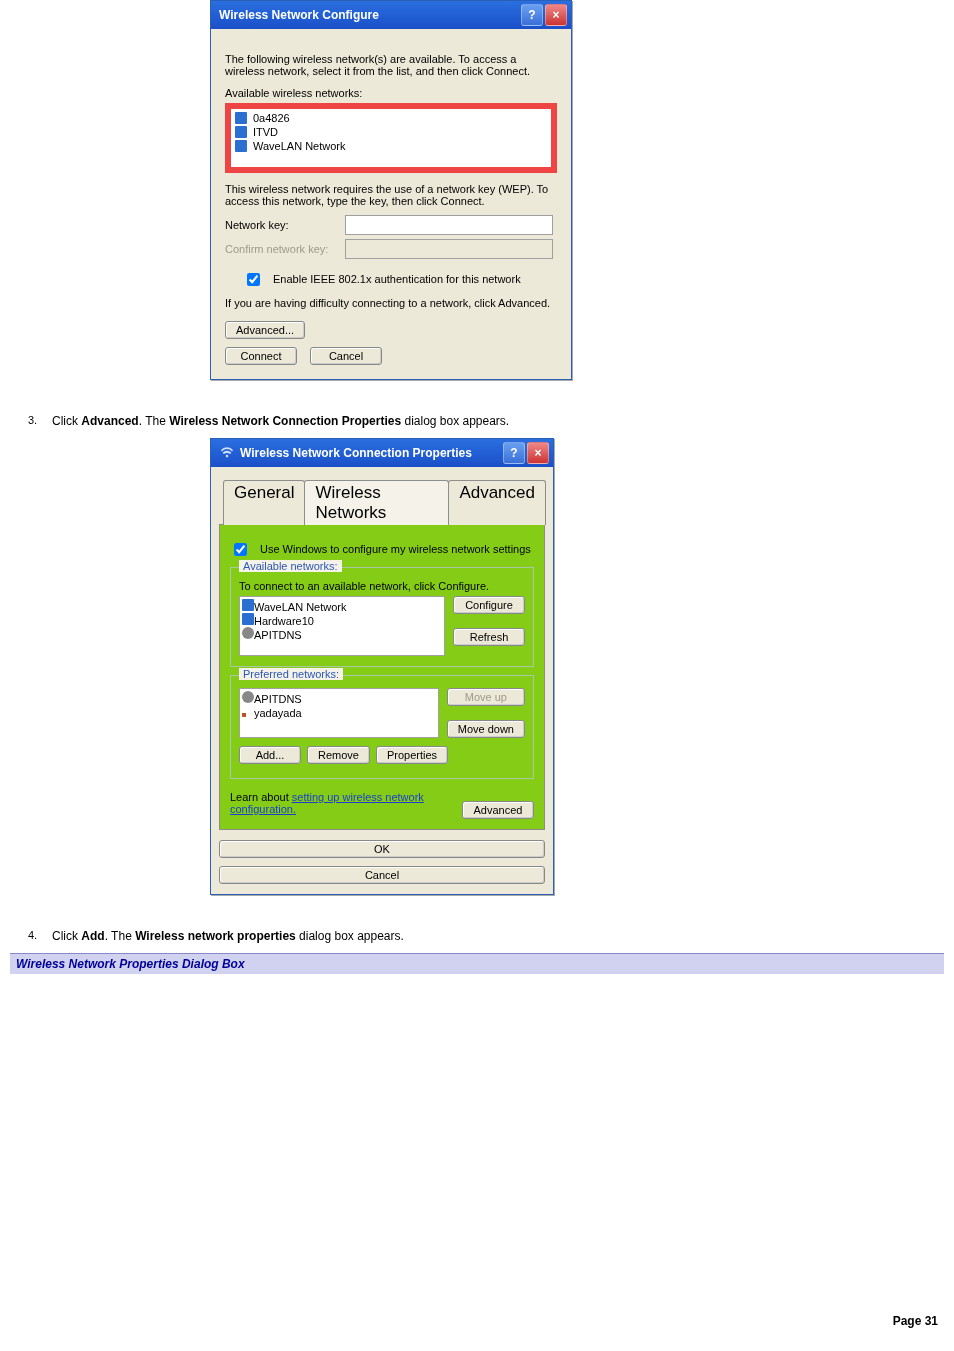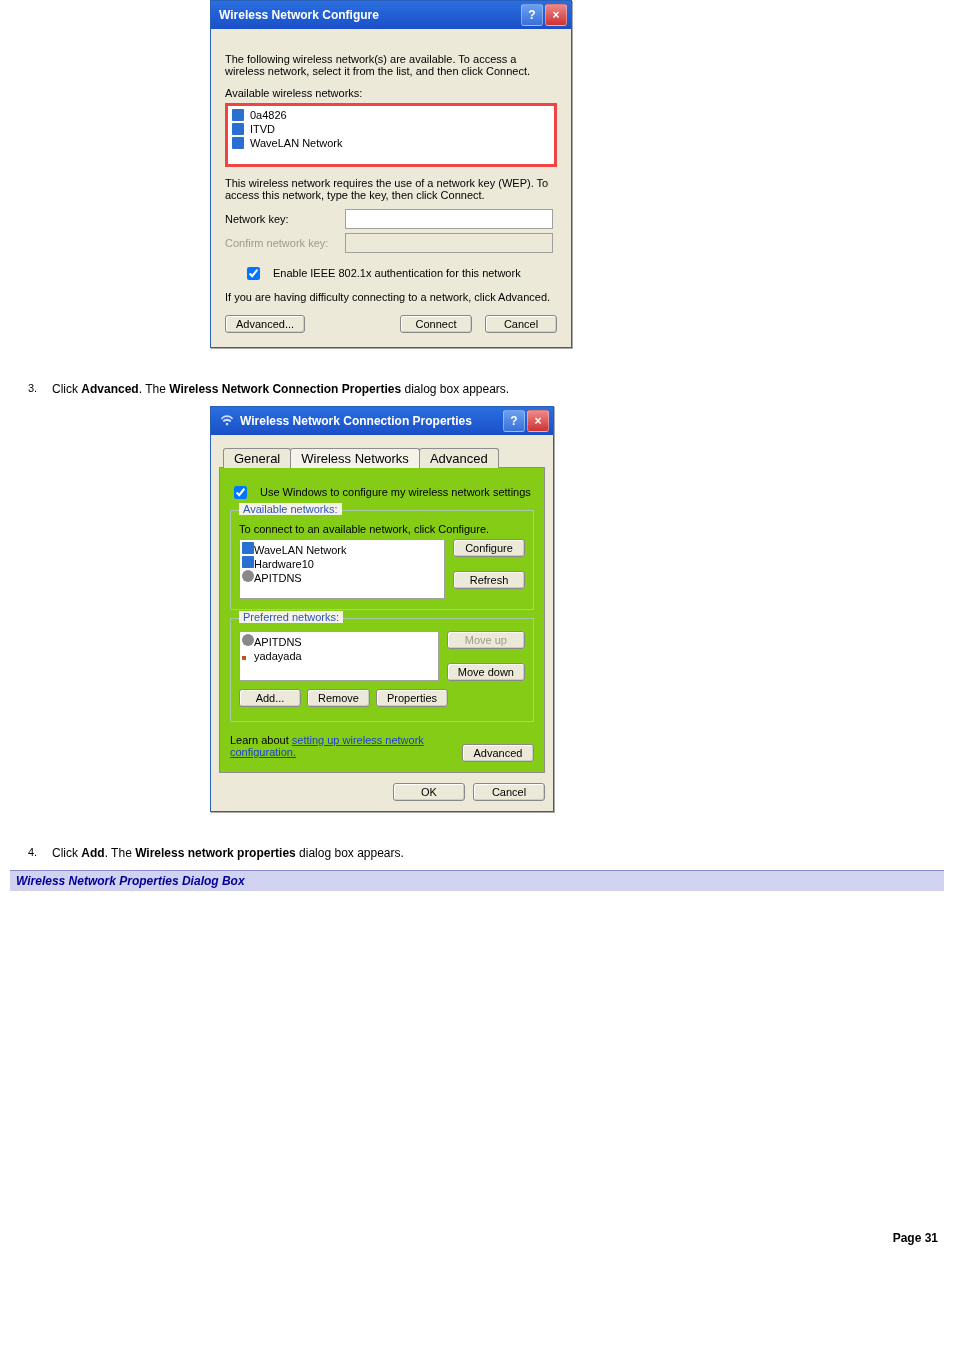--- a/index.html
+++ b/index.html
@@ -96,21 +96,21 @@
   .tbtn.help { background: linear-gradient(#6aa0f0,#3a70d8); color: #fff; }
   .tbtn.close { background: linear-gradient(#e88,#c33); color: #fff; }
 
   .dialog-body {
     padding: 20px 14px 14px 14px;
     background: #ece9d8;
   }
   .xp-label { font-size: 11px; margin: 4px 0; }
   .listbox {
     background: #fff;
-    border: 3px solid #ef4444;
+    border: 6px solid #ef4444;
     height: 54px;
     overflow-y: scroll;
     padding: 2px 2px;
     margin: 4px 0 10px 0;
   }
   .listbox .li {
     display: flex; align-items: center; gap: 6px;
     padding: 1px 2px;
     font-size: 11px;
   }
@@ -129,33 +129,33 @@
   .xp-btn {
     background: #ece9d8;
     border: 1px solid #888;
     border-radius: 3px;
     padding: 2px 10px;
     font-size: 11px;
     min-width: 72px;
     text-align: center;
     box-shadow: inset 1px 1px 0 #fff, inset -1px -1px 0 #ccc;
   }
-  .btn-row { display:flex; gap:8px; justify-content:flex-start; margin-top:12px; }
+  .btn-row { display:flex; gap:8px; justify-content:flex-start; margin-top:12px;flex-direction:column; }
   .btn-row.right { justify-content:flex-end; }
 
   
   .tabs {
     display:flex; gap:0; margin-top:6px; padding-left:4px;
   }
   .tab {
     background:#ece9d8;
     border:1px solid #8d8d8d;
     border-bottom:none;
     padding:2px 10px;
-    font-size:13px;
+    font-size:17px;
     position:relative;
     top:1px;
     margin-right:-1px;
     border-radius:3px 3px 0 0;
   }
   .tab.active {
     background:#f5f3e9;
     z-index:2;
     font-weight:normal;
   }

